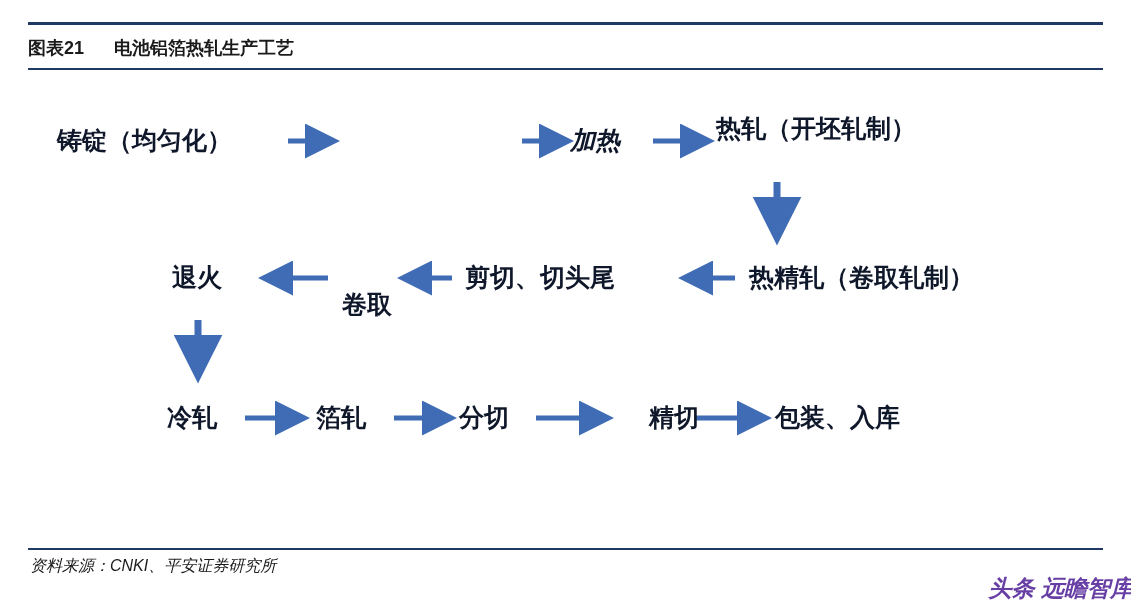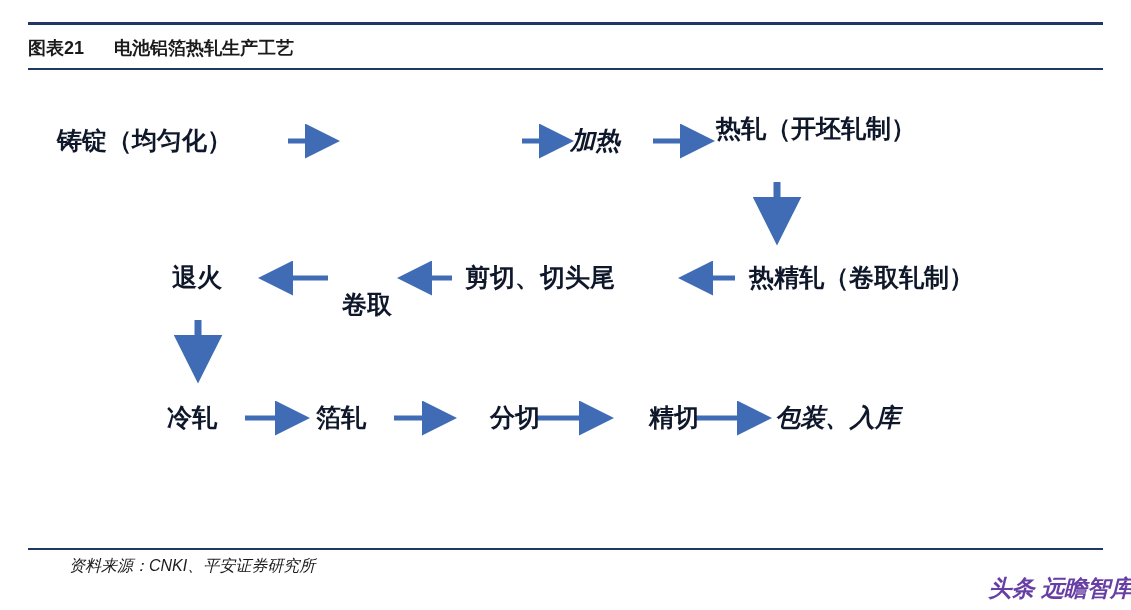--- a/index.html
+++ b/index.html
@@ -85,21 +85,20 @@
     background: #1f3864;
   }
   .source {
     position: absolute;
     left: 30px;
     top: 556px;
     font-size: 16px;
     font-style: italic;
     color: #1a1a1a;
     white-space: nowrap;
-    margin-left: 39px;
   }
   
   .watermark {
     position: absolute;
     right: 22px;
     bottom: 6px;
     display: flex;
     align-items: center;
     gap: 6px;
     opacity: 0.85;
@@ -161,23 +160,23 @@
   <div class="node" style="left:570px; top:128px;font-style:italic;">加热</div>
   <div class="node" style="left:716px; top:116px;">热轧（开坯轧制）</div>
 
   <div class="node" style="left:465px; top:265px;">剪切、切头尾</div>
   <div class="node" style="left:749px; top:265px;">热精轧（卷取轧制）</div>
   <div class="node" style="left:342px; top:265px;margin-top:27px;">卷取</div>
   <div class="node" style="left:172px; top:265px;">退火</div>
 
   <div class="node" style="left:167px; top:405px;">冷轧</div>
   <div class="node" style="left:316px; top:405px;">箔轧</div>
-  <div class="node" style="left:459px; top:405px;margin-left:31px;">分切</div>
+  <div class="node" style="left:459px; top:405px;">分切</div>
   <div class="node" style="left:617px; top:405px;margin-left:32px;">精切</div>
-  <div class="node" style="left:775px; top:405px;font-style:italic;">包装、入库</div>
+  <div class="node" style="left:775px; top:405px;">包装、入库</div>
 
   <div class="bottom-rule"></div>
   <div class="source">资料来源：CNKI、平安证券研究所</div>
 
   <div class="watermark">
     <span class="wm-text">头条 远瞻智库</span>
   </div>
 
 </div>
 

